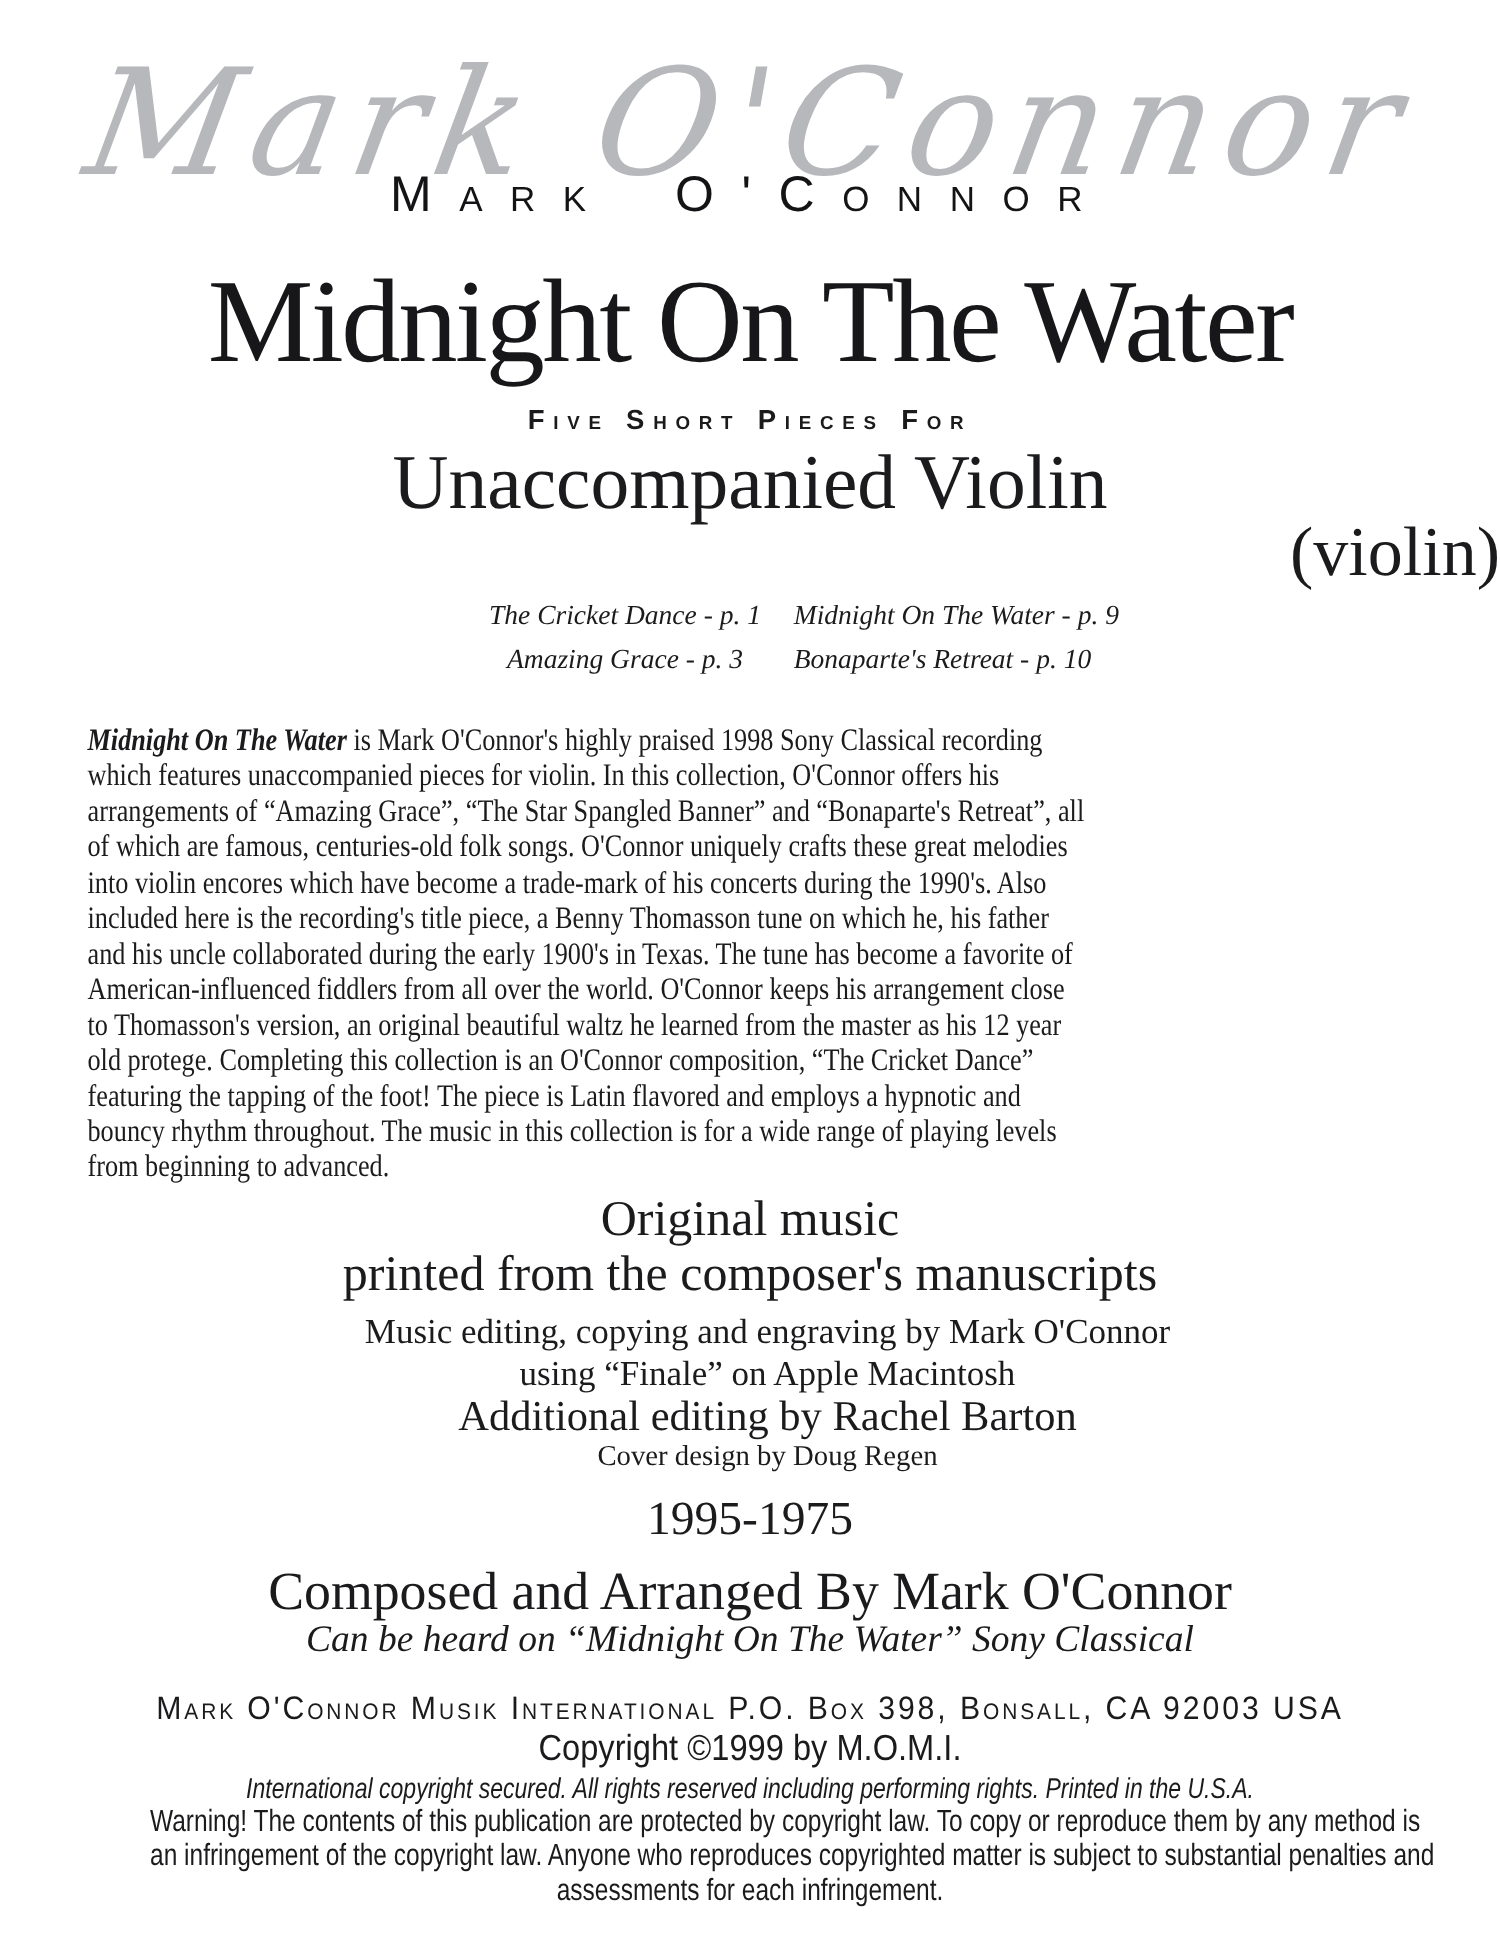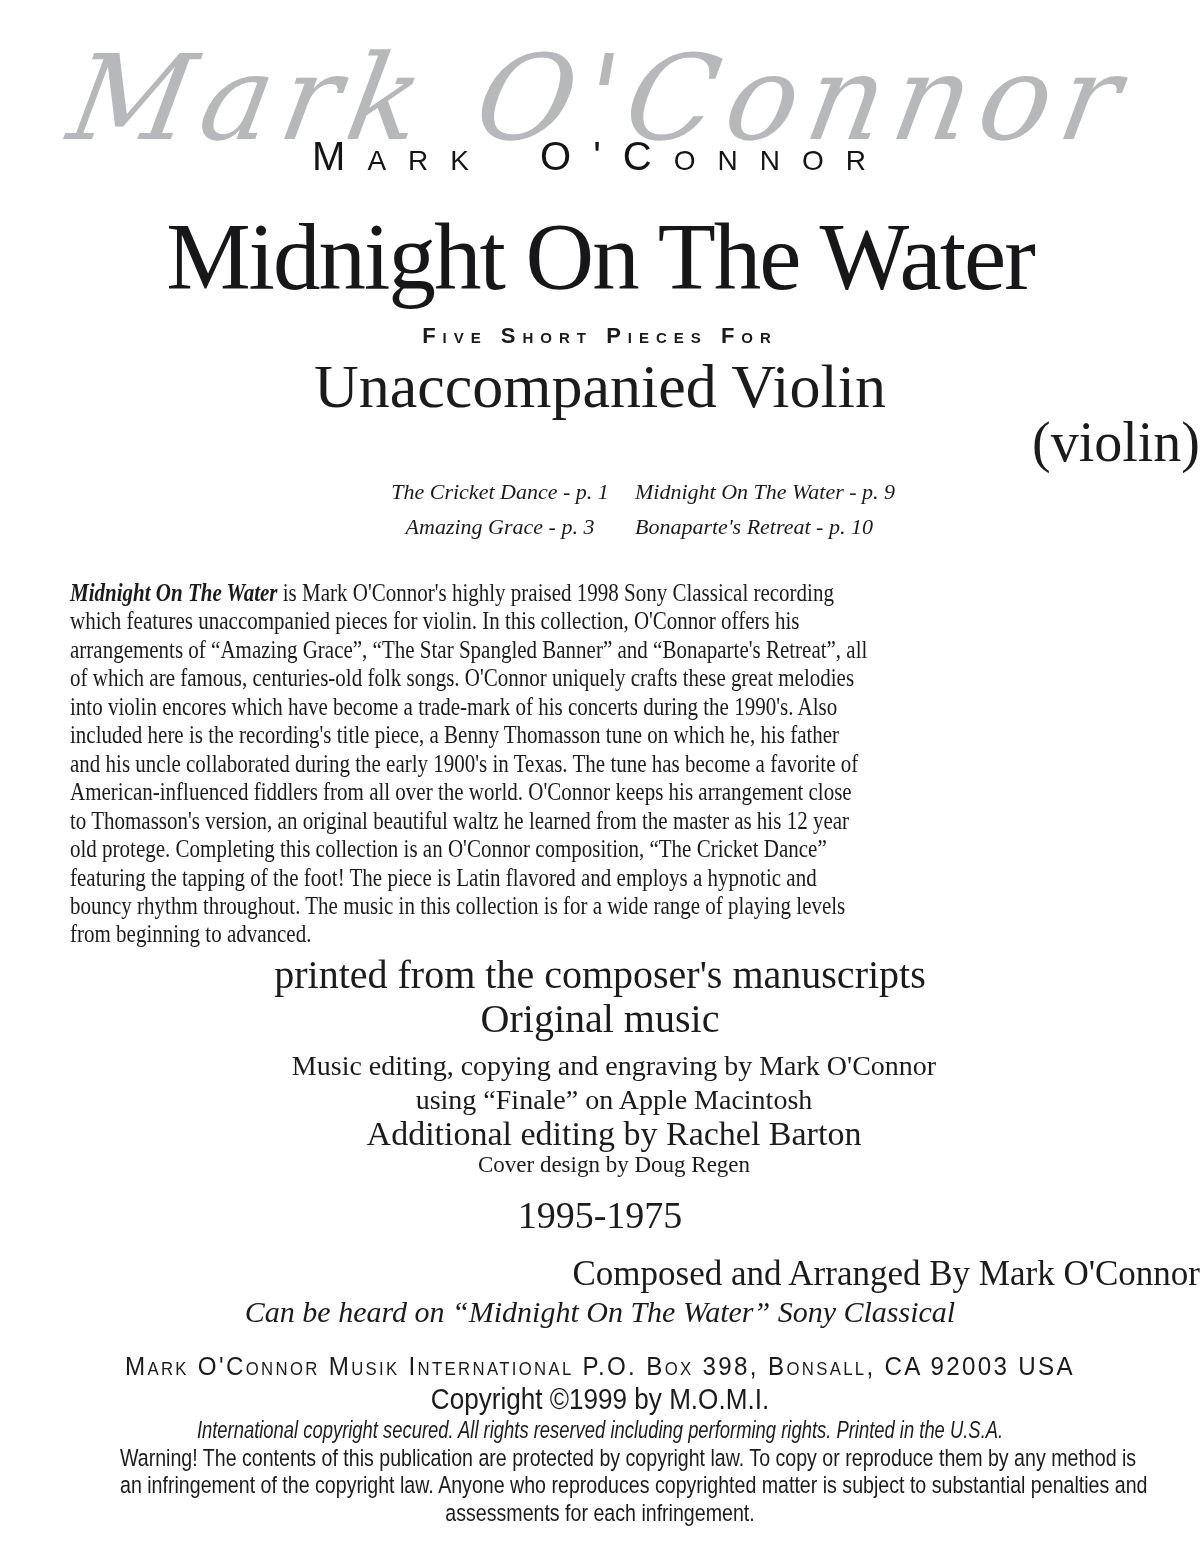--- a/index.html
+++ b/index.html
@@ -55,21 +55,21 @@
   .manuscript { margin-top:4px; text-align:center; font-size:40px; line-height:44px; }
 
   
   .credits { margin-top:8px; text-align:center;padding-left:28px; }
   .credit-0 { font-size:28px; line-height:34px; }
   .credit-1 { font-size:28px; line-height:34px; }
   .credit-2 { font-size:34px; line-height:33px; }
   .credit-3 { font-size:23px; line-height:30px; }
 
   .years    { margin-top:14px; text-align:center; font-size:38px; line-height:42px; }
-  .composer { margin-top:18px; text-align:right; font-size:35px; line-height:40px; }
+  .composer { margin-top:18px; text-align:center; font-size:43px; line-height:40px; }
   .recording{ text-align:center; font-style:italic; font-size:30px; line-height:36px; }
 
   
   .publisher {
     margin-top:20px; text-align:center;
     font-family:"Liberation Sans", sans-serif; font-variant:small-caps;
     font-size:26px; line-height:32px; letter-spacing:2.5px; white-space:nowrap;
     transform:scaleX(0.93); transform-origin:center;
   }
   .copyright {
@@ -122,22 +122,22 @@
     <div class="dline">and his uncle collaborated during the early 1900's in Texas. The tune has become a favorite of</div>
     <div class="dline">American-influenced fiddlers from all over the world. O'Connor keeps his arrangement close</div>
     <div class="dline">to Thomasson's version, an original beautiful waltz he learned from the master as his 12 year</div>
     <div class="dline">old protege. Completing this collection is an O'Connor composition, “The Cricket Dance”</div>
     <div class="dline">featuring the tapping of the foot! The piece is Latin flavored and employs a hypnotic and</div>
     <div class="dline">bouncy rhythm throughout. The music in this collection is for a wide range of playing levels</div>
     <div class="dline">from beginning to advanced.</div>
   </div>
 
   <div class="manuscript">
+    <div>Original music</div>
     <div>printed from the composer's manuscripts</div>
-    <div>Original music</div>
   </div>
 
   <div class="credits">
     <div class="credit-0">Music editing, copying and engraving by Mark O'Connor</div>
     <div class="credit-1">using “Finale” on Apple Macintosh</div>
     <div class="credit-2">Additional editing by Rachel Barton</div>
     <div class="credit-3">Cover design by Doug Regen</div>
   </div>
 
   <div class="years">1995-1975</div>

